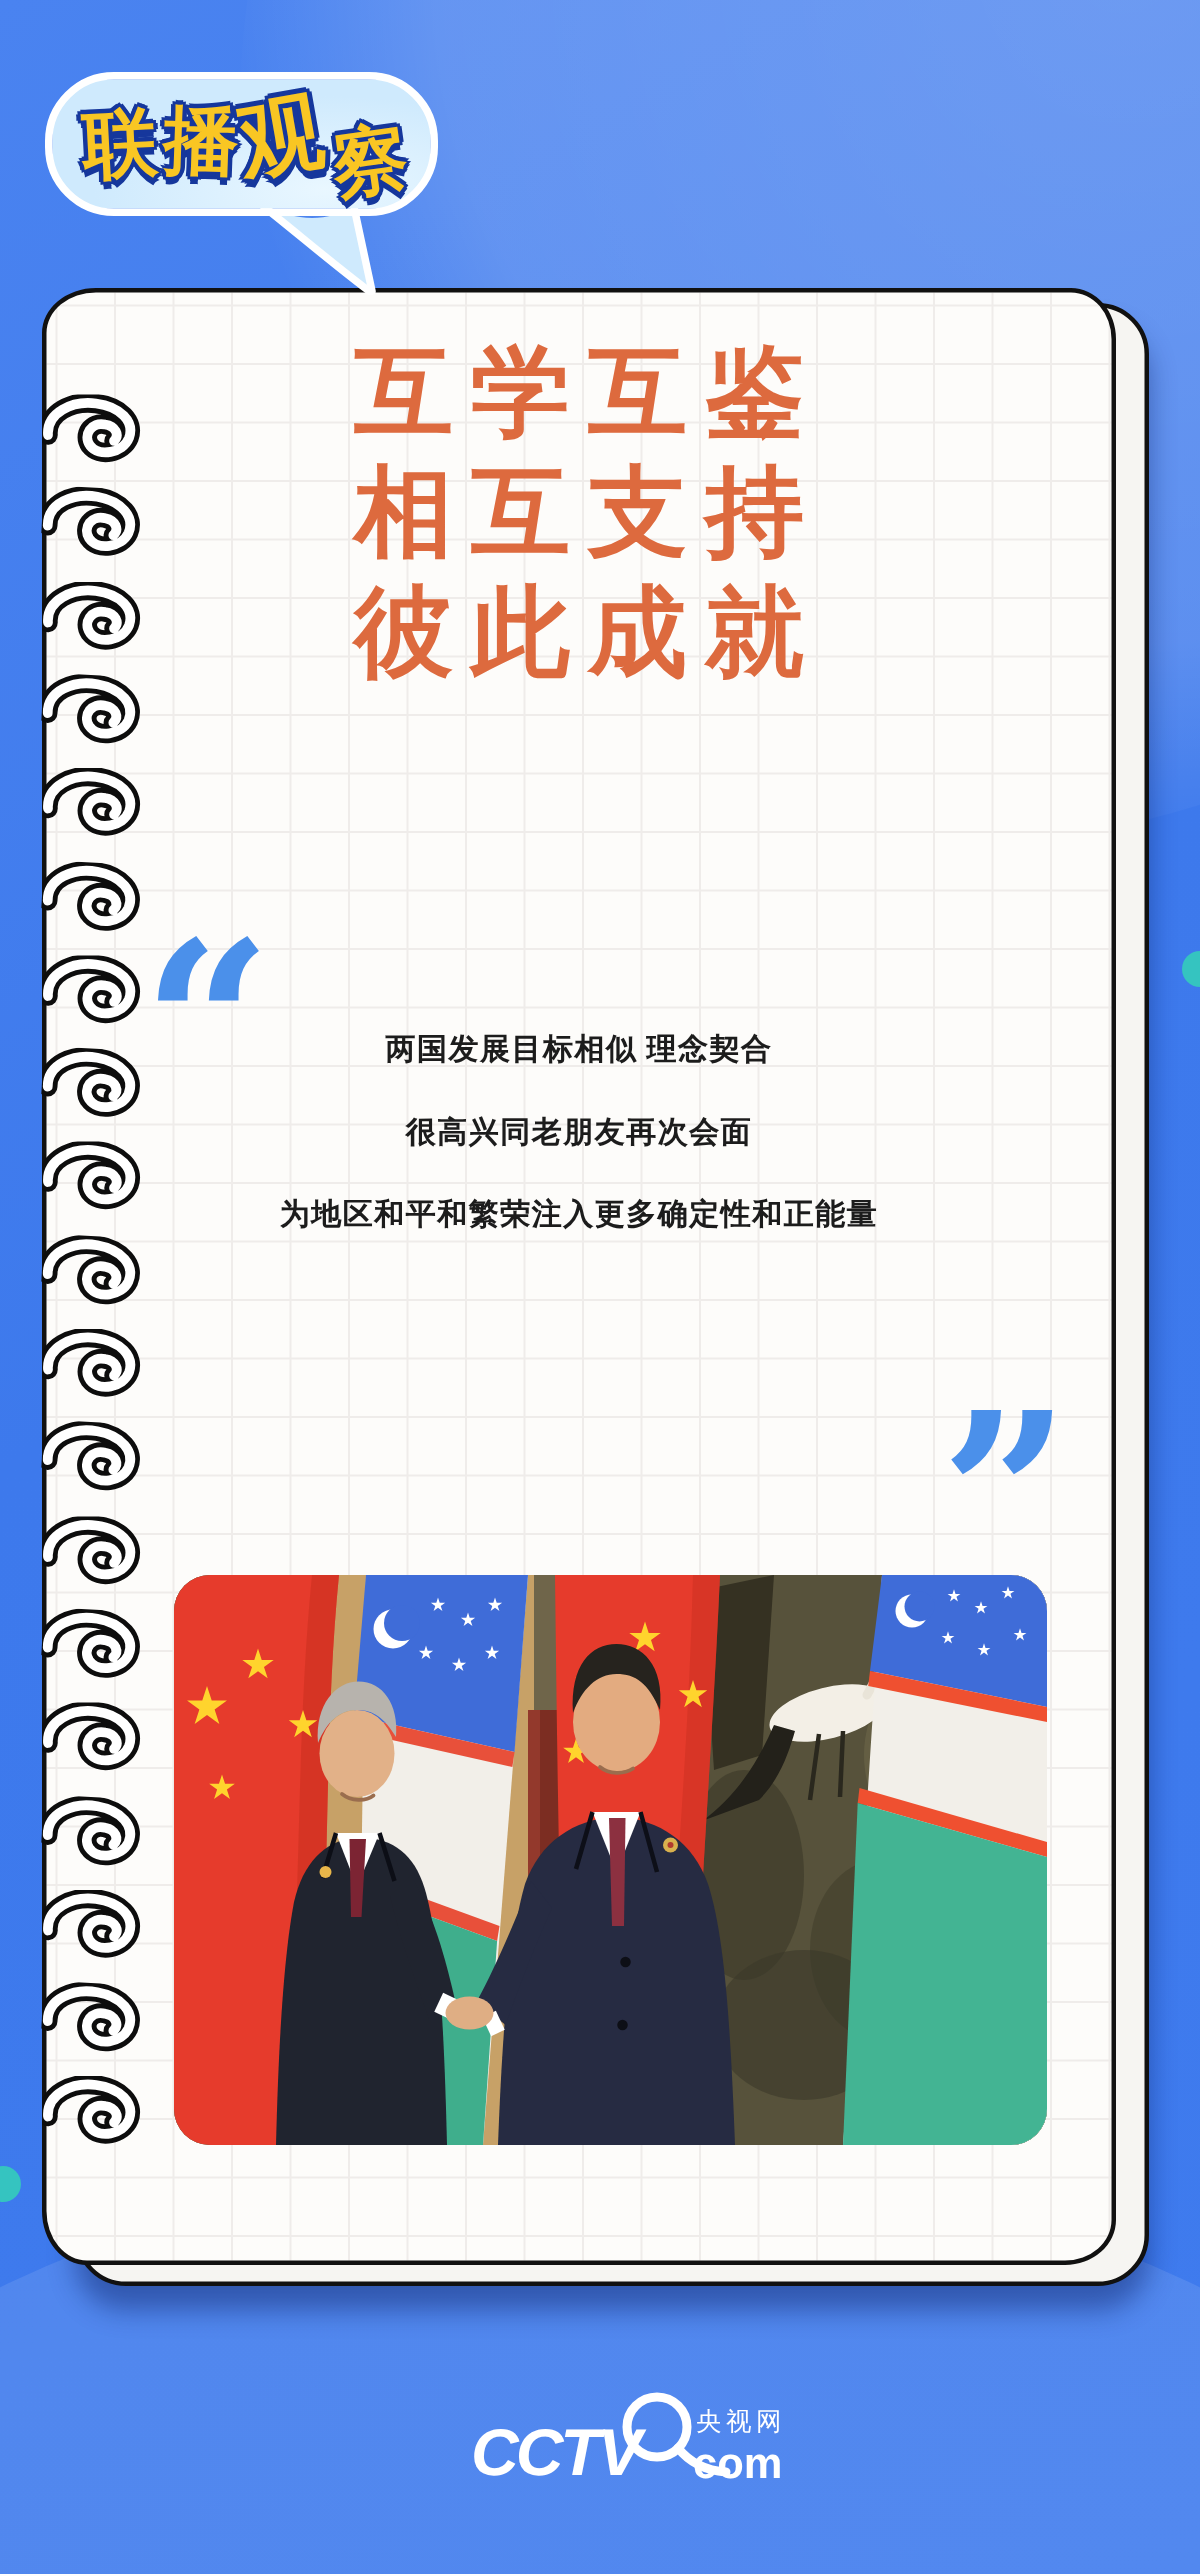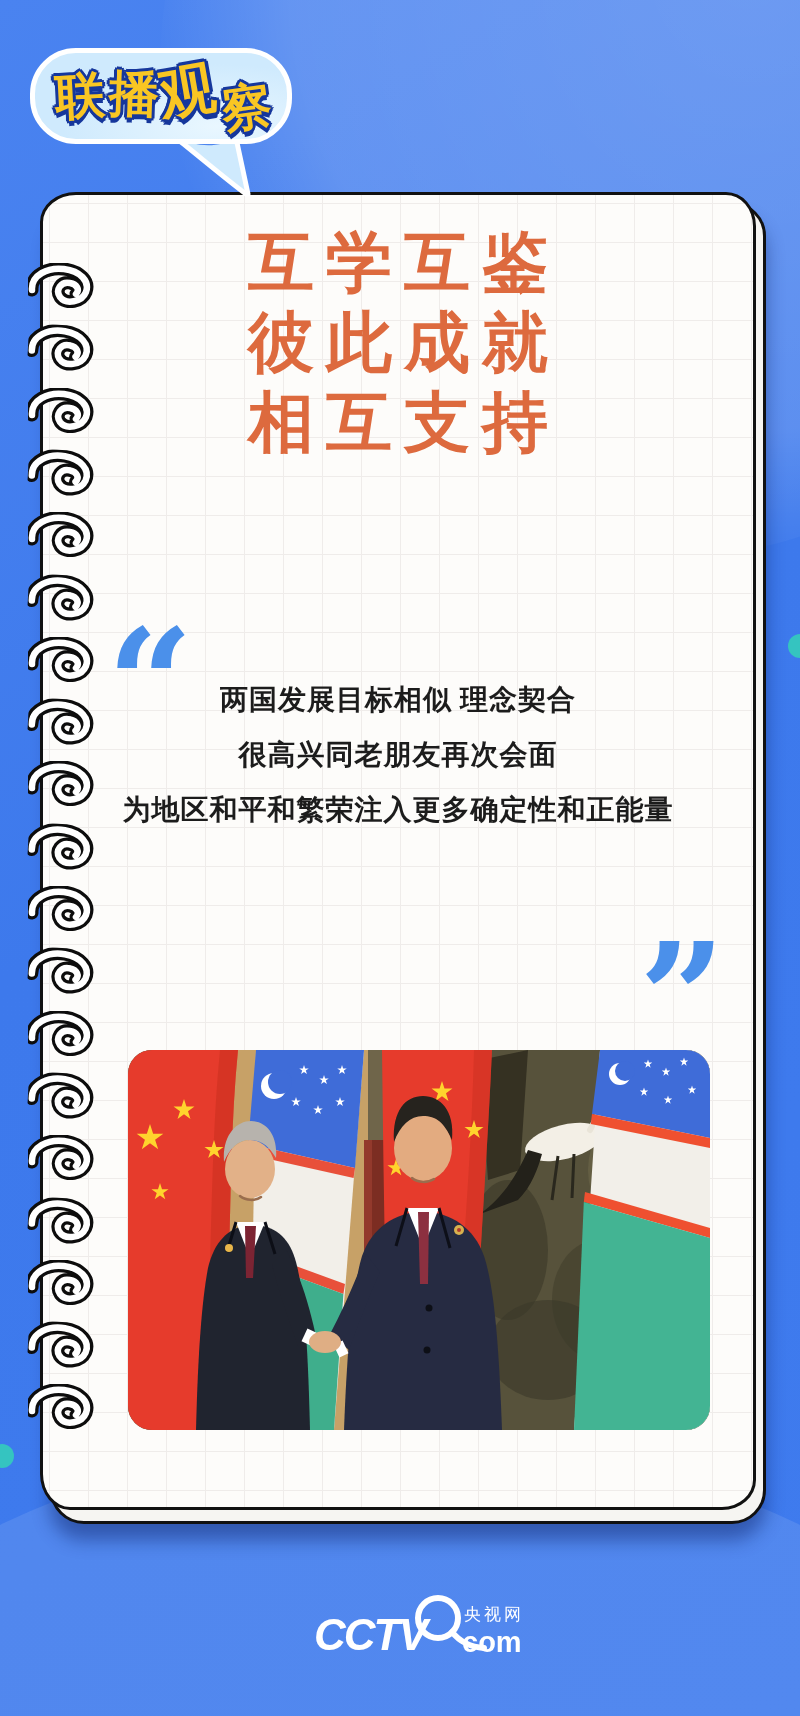--- a/index.html
+++ b/index.html
@@ -36,21 +36,21 @@
     display:inline-block;}
   .badge-ch:nth-child(1){transform:rotate(-3deg);}
   .badge-ch:nth-child(2){transform:rotate(2deg) translateY(-2px);}
   .badge-ch:nth-child(3){transform:rotate(-10deg) translateY(-5px) scale(1.12);}
   .badge-ch:nth-child(4){transform:rotate(-8deg) translate(3px,12px);}
 
   
   .card-back{position:absolute;left:50px;top:202px;width:710px;height:1316px;
     background:#f6f5f2;border:3px solid #111;border-radius:34px;
     box-shadow:0 16px 18px rgba(10,30,100,.45);}
-  .card{position:absolute;left:40px;top:192px;width:710px;height:1312px;
+  .card{position:absolute;left:28px;top:192px;width:710px;height:1312px;
     background-color:#fdfcfa;
     background-image:linear-gradient(#efecea 1px,transparent 1px),
                      linear-gradient(90deg,#efecea 1px,transparent 1px);
     background-size:39px 39px;background-position:6px 8px;
     border:3px solid #111;
     border-radius:36px 30px 34px 30px / 30px 34px 30px 36px;}
 
   
   .ring{position:absolute;left:28px;width:66px;height:46px;z-index:4;}
   .ring:nth-child(even){transform:rotate(3deg);}
@@ -63,21 +63,21 @@
     font-size:66px;line-height:80px;color:#dd6a3e;letter-spacing:12px;text-indent:12px;}
   .paragraph{position:absolute;top:262px;left:62px;width:598px;
     font-size:25px;line-height:41px;color:#141414;text-align:justify;text-indent:2em;
     font-family:"Liberation Sans",sans-serif;}
   .q-mark{position:absolute;font-family:"DejaVu Serif",serif;font-weight:bold;
     font-size:150px;line-height:.8;color:#4b90ea;}
   .q-open{left:64px;top:428px;}
   .q-close{left:596px;top:742px;}
   .quotes{position:absolute;top:492px;left:36px;right:36px;}
   .quote-line{text-align:center;font-family:"Liberation Serif",serif;font-weight:600;
-    font-size:28px;line-height:26px;color:#1c1c1c;margin-bottom:29px;letter-spacing:1px;}
+    font-size:20px;line-height:26px;color:#1c1c1c;margin-bottom:29px;letter-spacing:1px;}
 
   .photo{position:absolute;left:85px;top:855px;width:582px;height:380px;
     border-radius:24px;overflow:hidden;background:#6f654a;}
   .photo svg{display:block;width:100%;height:100%;}
 
   
   .footer-logo{position:absolute;left:312px;top:1594px;width:220px;height:74px;z-index:2;}
 </style>
 </head>
 <body>
@@ -107,22 +107,22 @@
   <span class="badge-ch">播</span>
   <span class="badge-ch">观</span>
   <span class="badge-ch">察</span>
 </div>
 
 <div class="card-back"></div>
 <div class="card">
 
   <div class="title">
     <div>互学互鉴</div>
+    <div>相互支持</div>
     <div>彼此成就</div>
-    <div>相互支持</div>
   </div>
 
 
   <div class="q-mark q-open">“</div>
 
   <div class="quotes">
     <div class="quote-line">两国发展目标相似 理念契合</div>
     <div class="quote-line">很高兴同老朋友再次会面</div>
     <div class="quote-line">为地区和平和繁荣注入更多确定性和正能量</div>
   </div>

